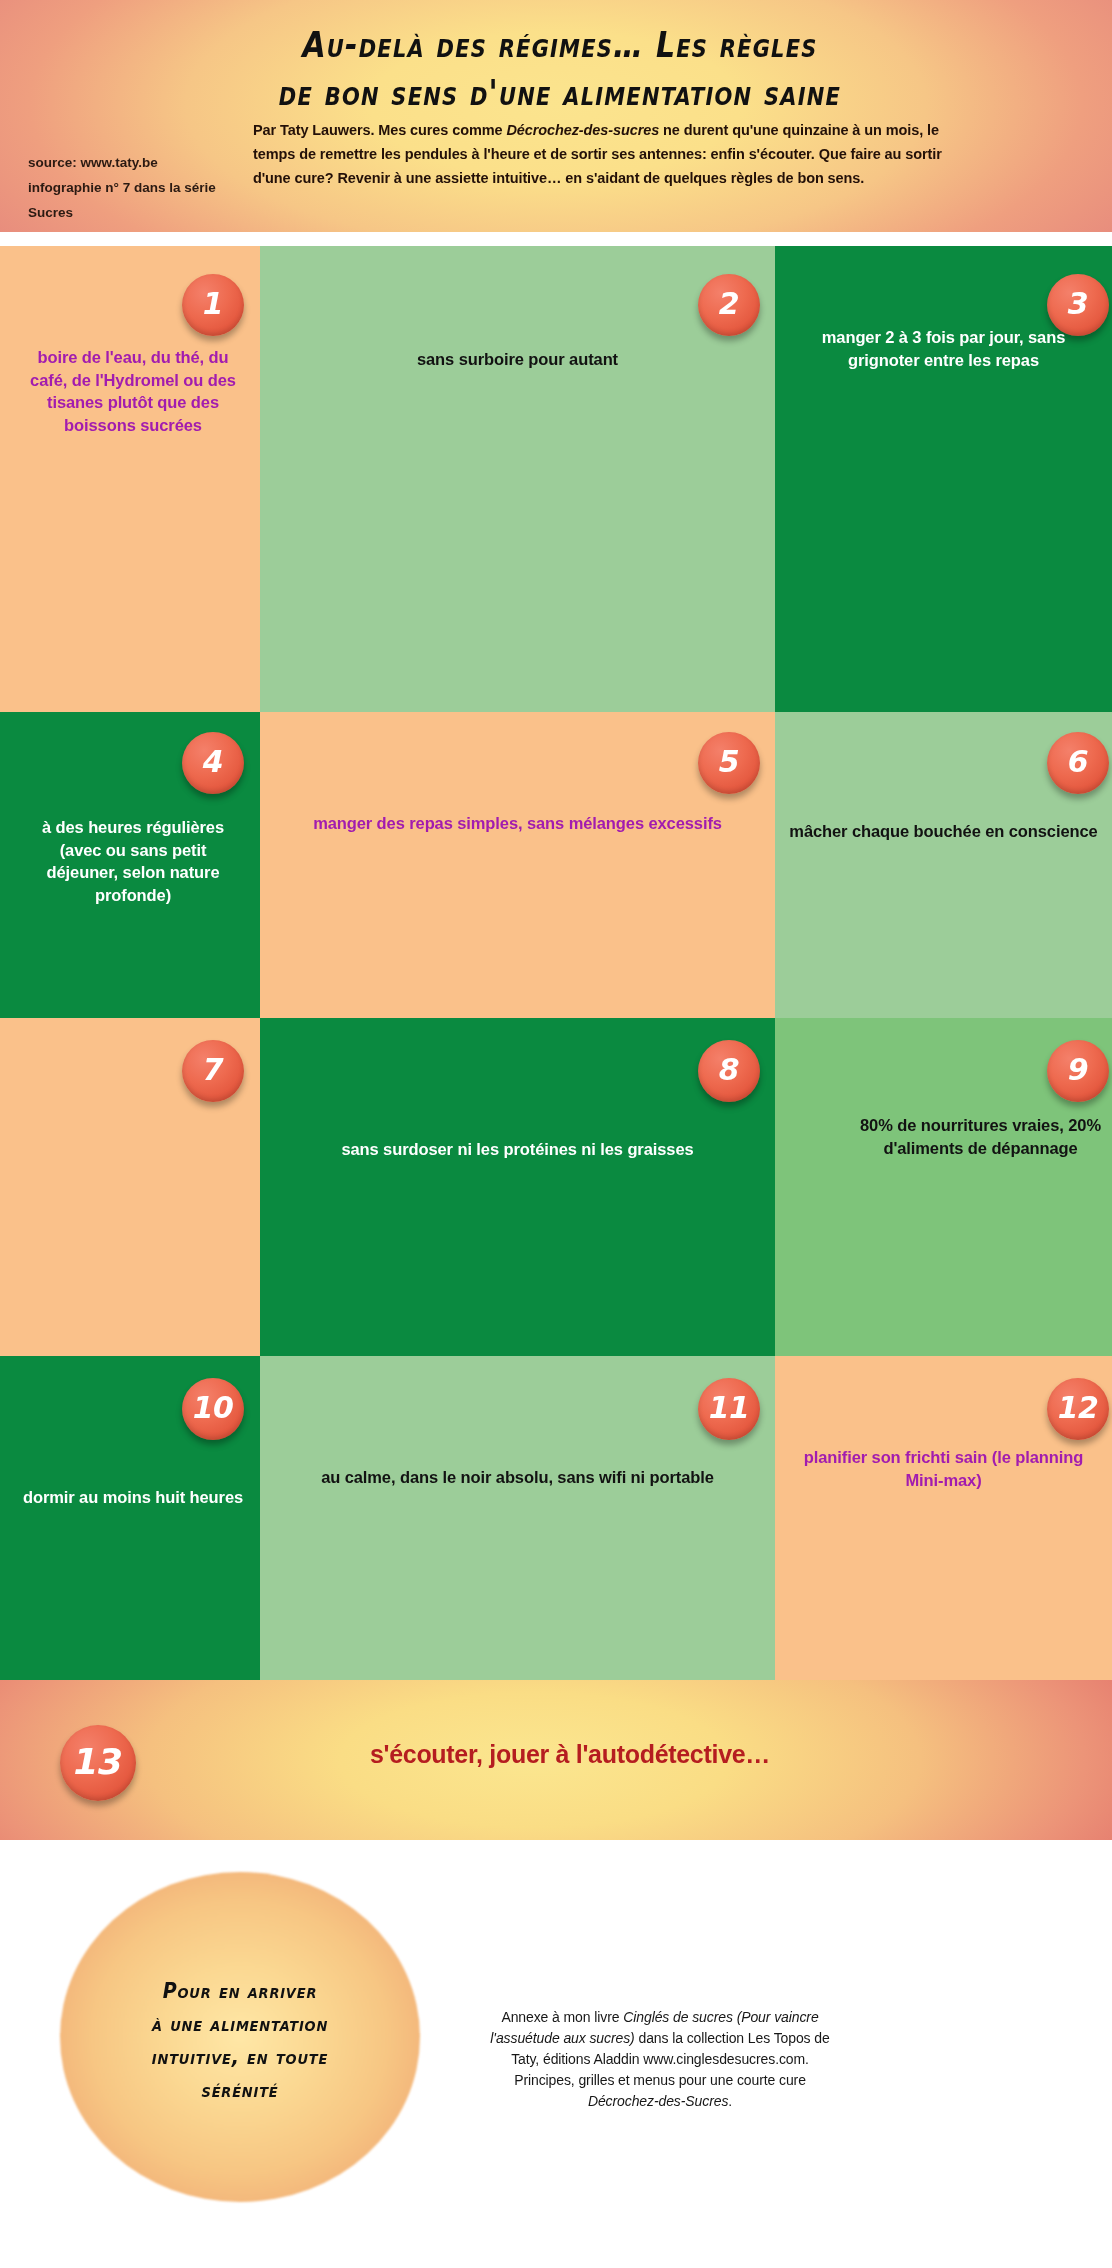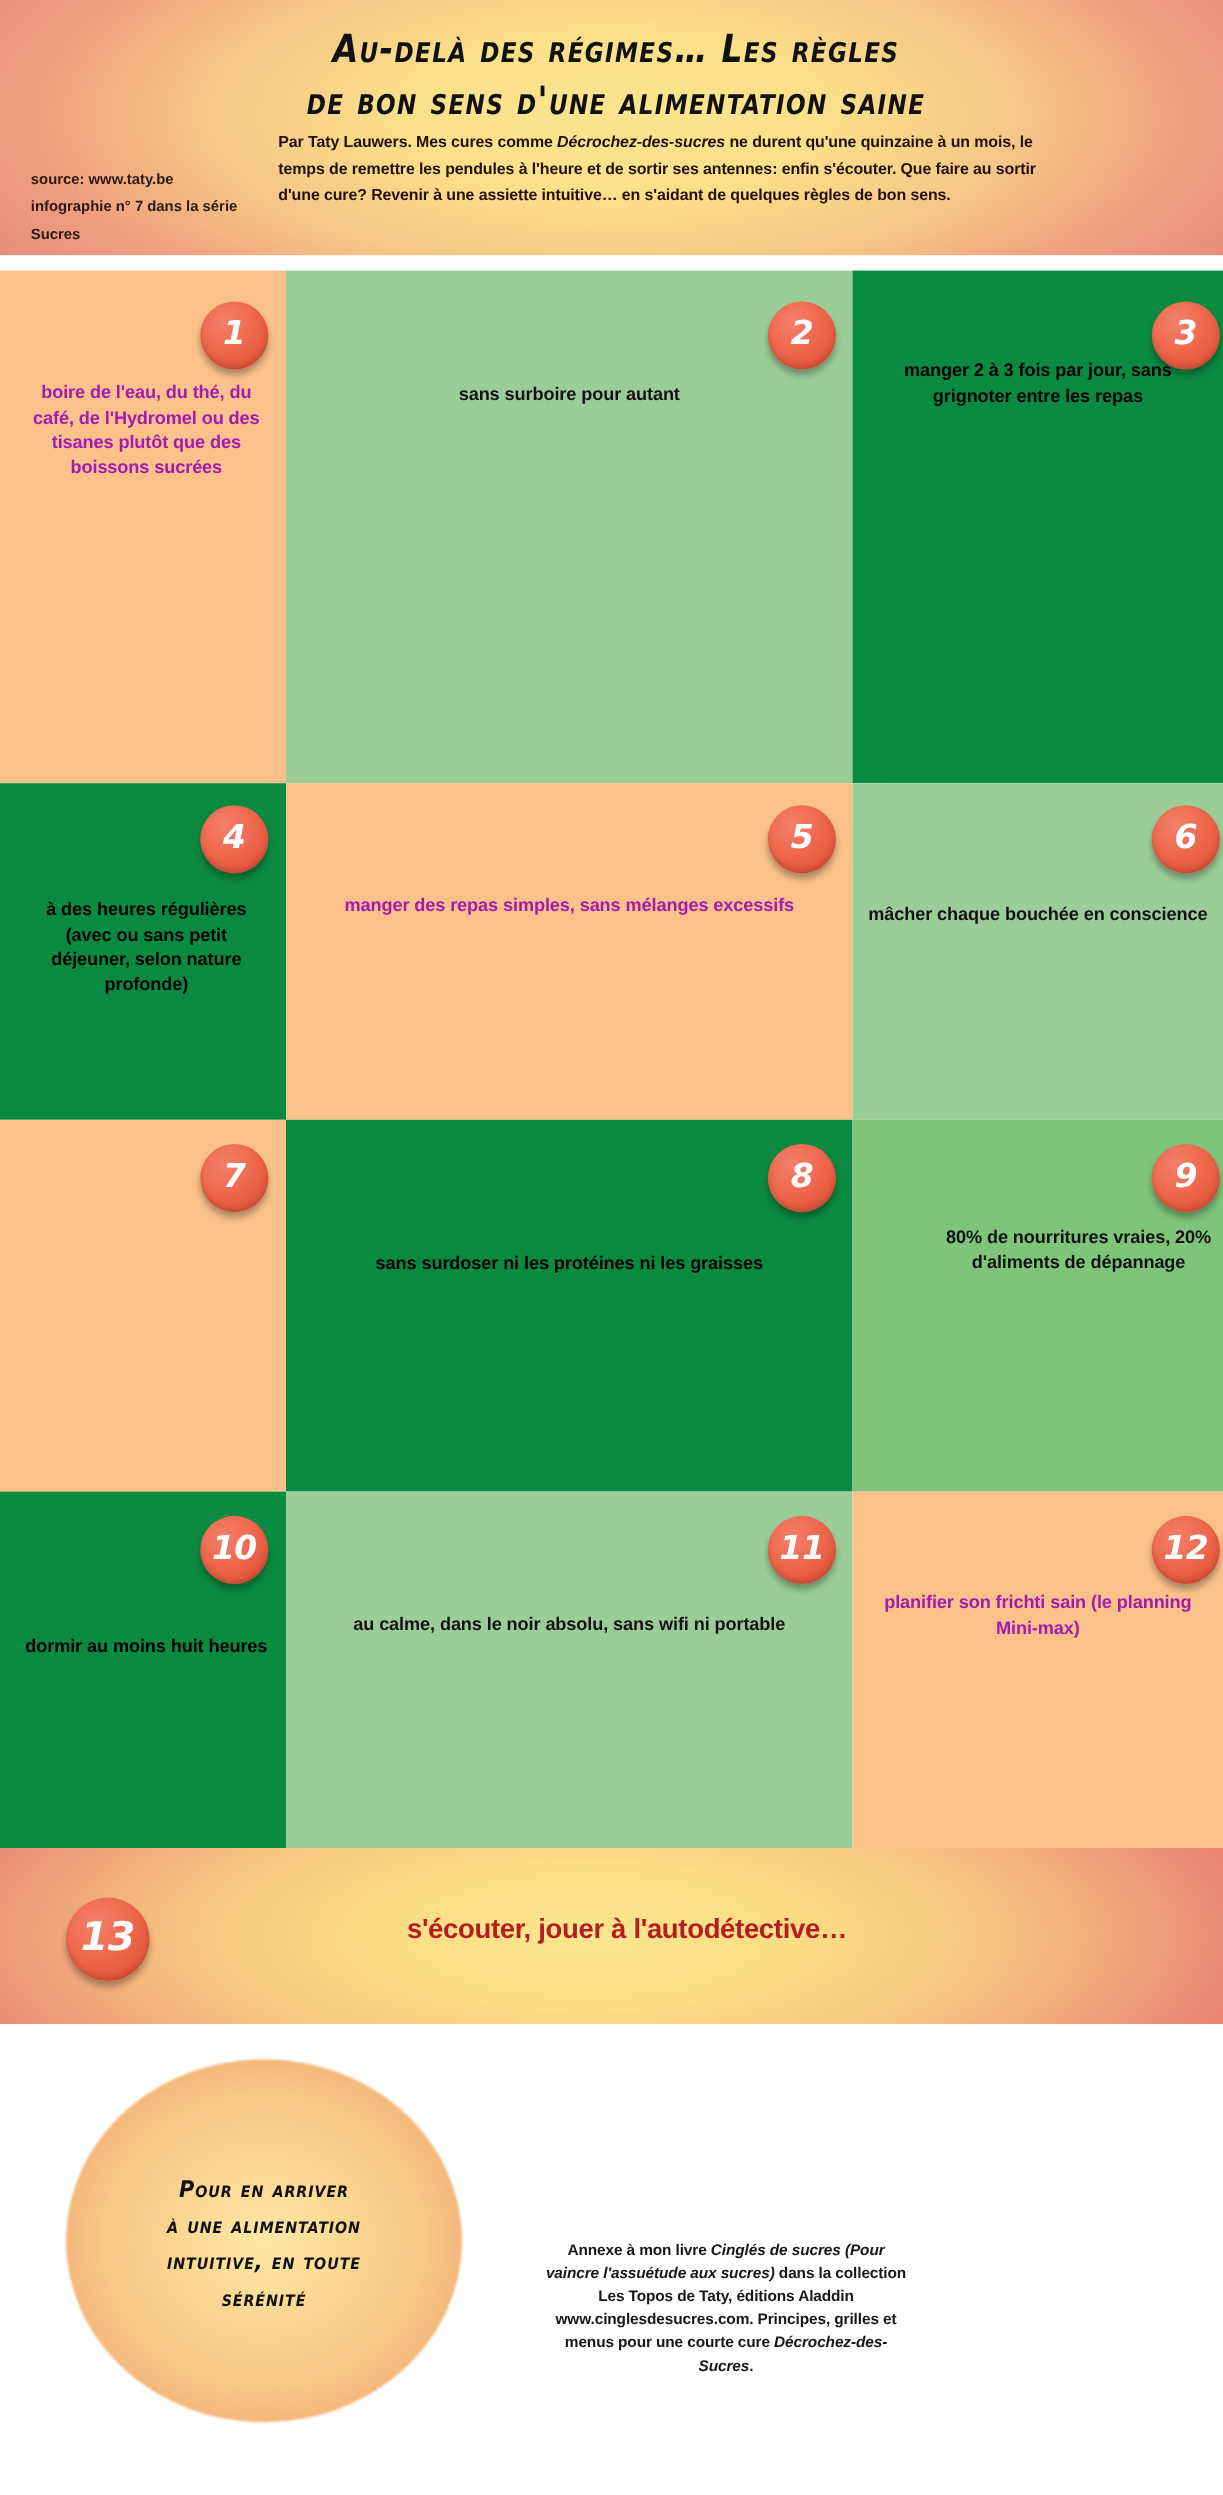--- a/index.html
+++ b/index.html
@@ -55,21 +55,21 @@
     font-size:16.5px;font-weight:bold;line-height:22.5px;
     padding:0 14px;box-sizing:border-box;
     letter-spacing:-0.1px;
   }
   
   .t-orange{background:#fac18a;}
   .t-orange .ctext{color:#a21caf;}
   .t-lightgreen{background:#9ccd99;}
   .t-lightgreen .ctext{color:#121212;}
   .t-darkgreen{background:#0a8a40;}
-  .t-darkgreen .ctext{color:#000000;}
+  .t-darkgreen .ctext{color:#ffffff;}
   .t-midgreen{background:#7ec47a;}
   .t-midgreen .ctext{color:#121212;}
 
   
   .badge{
     position:absolute;
     width:62px;height:62px;border-radius:50%;
     background:radial-gradient(circle at 36% 30%, #f4806a 0%, #ee6a4f 42%, #e2543b 78%, #c9442d 100%);
     box-shadow:0 5px 6px rgba(0,0,0,0.30), inset 0 -3px 5px rgba(0,0,0,0.14);
     display:flex;align-items:center;justify-content:center;
@@ -115,23 +115,22 @@
     font-weight:bold;font-style:italic;
     font-size:19px;line-height:30px;
     color:#111;
     font-variant:small-caps;
     letter-spacing:0.8px;
     transform:scaleY(1.1);
   }
   .annex{
     position:absolute;left:490px;top:167px;width:340px;
     text-align:center;
-    font-size:14px;font-weight:bold;line-height:21px;color:#171717;
+    font-size:14px;font-weight:normal;line-height:21px;color:#171717;
     letter-spacing:-0.1px;
-    margin-top:28px;
   }
   .annex i{font-style:italic;}
 </style>
 </head>
 <body>
 
 <div class="page">
 
   <div class="header">
     <div class="hdr-title">

